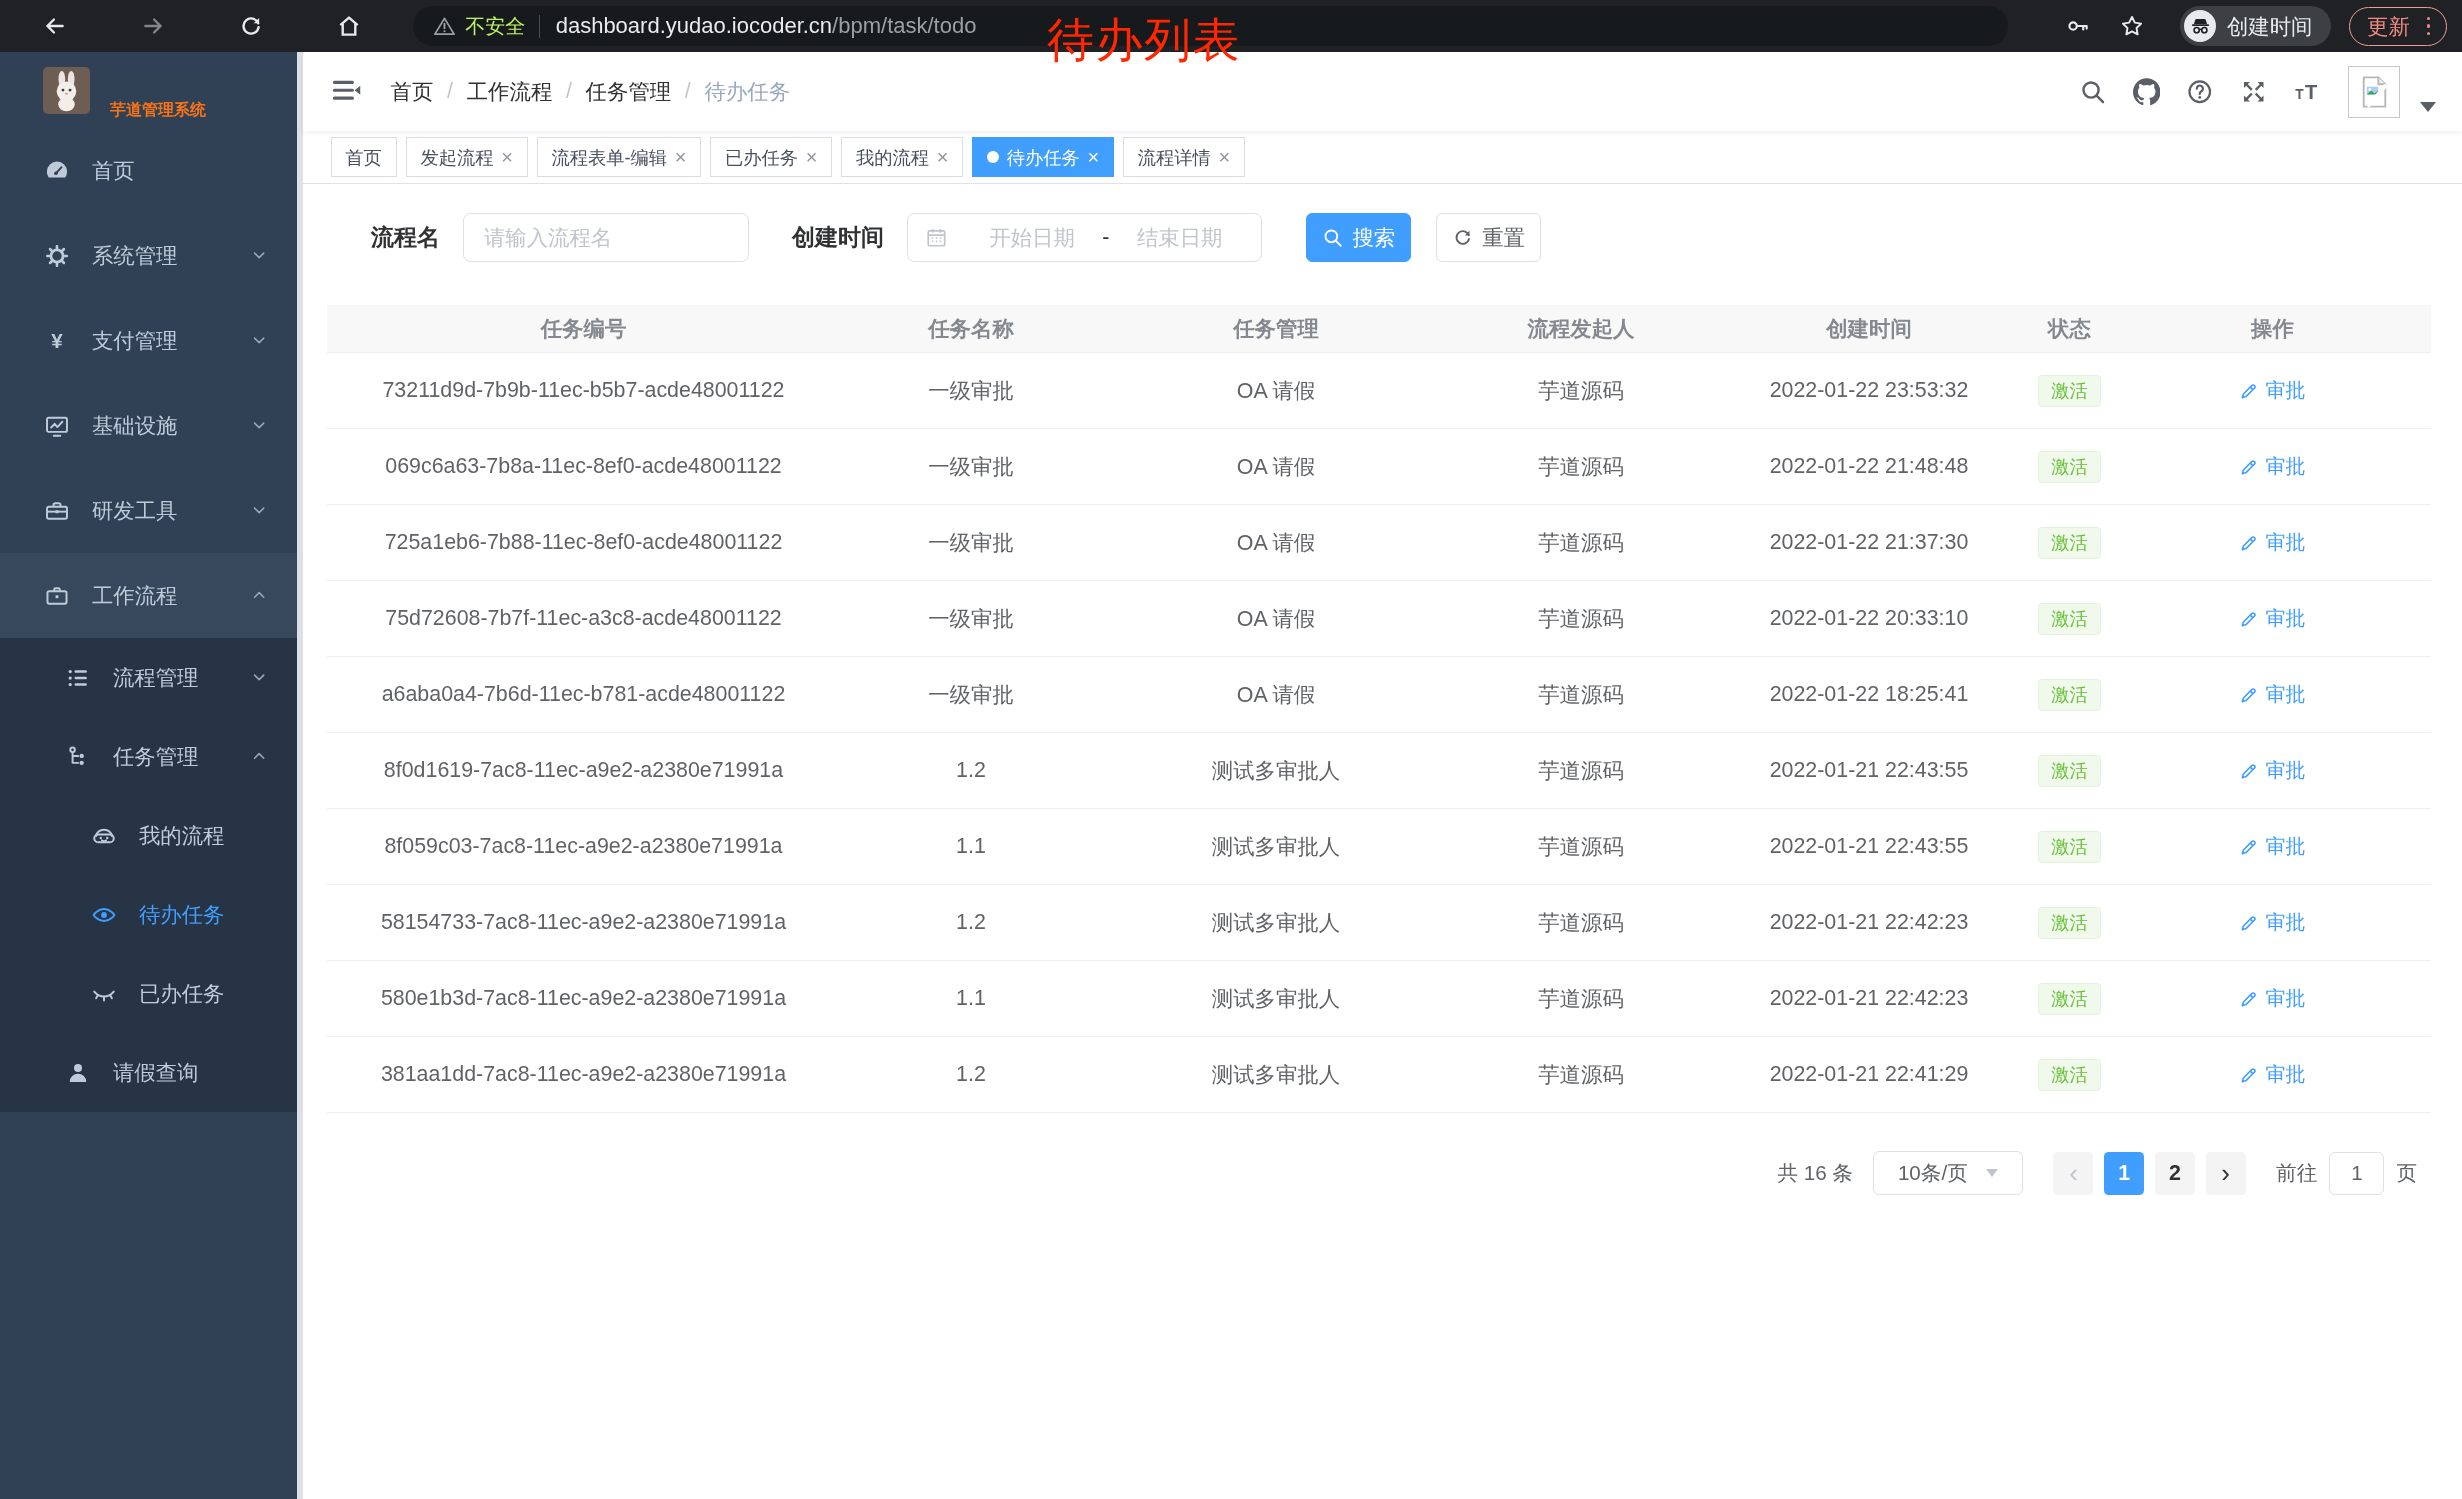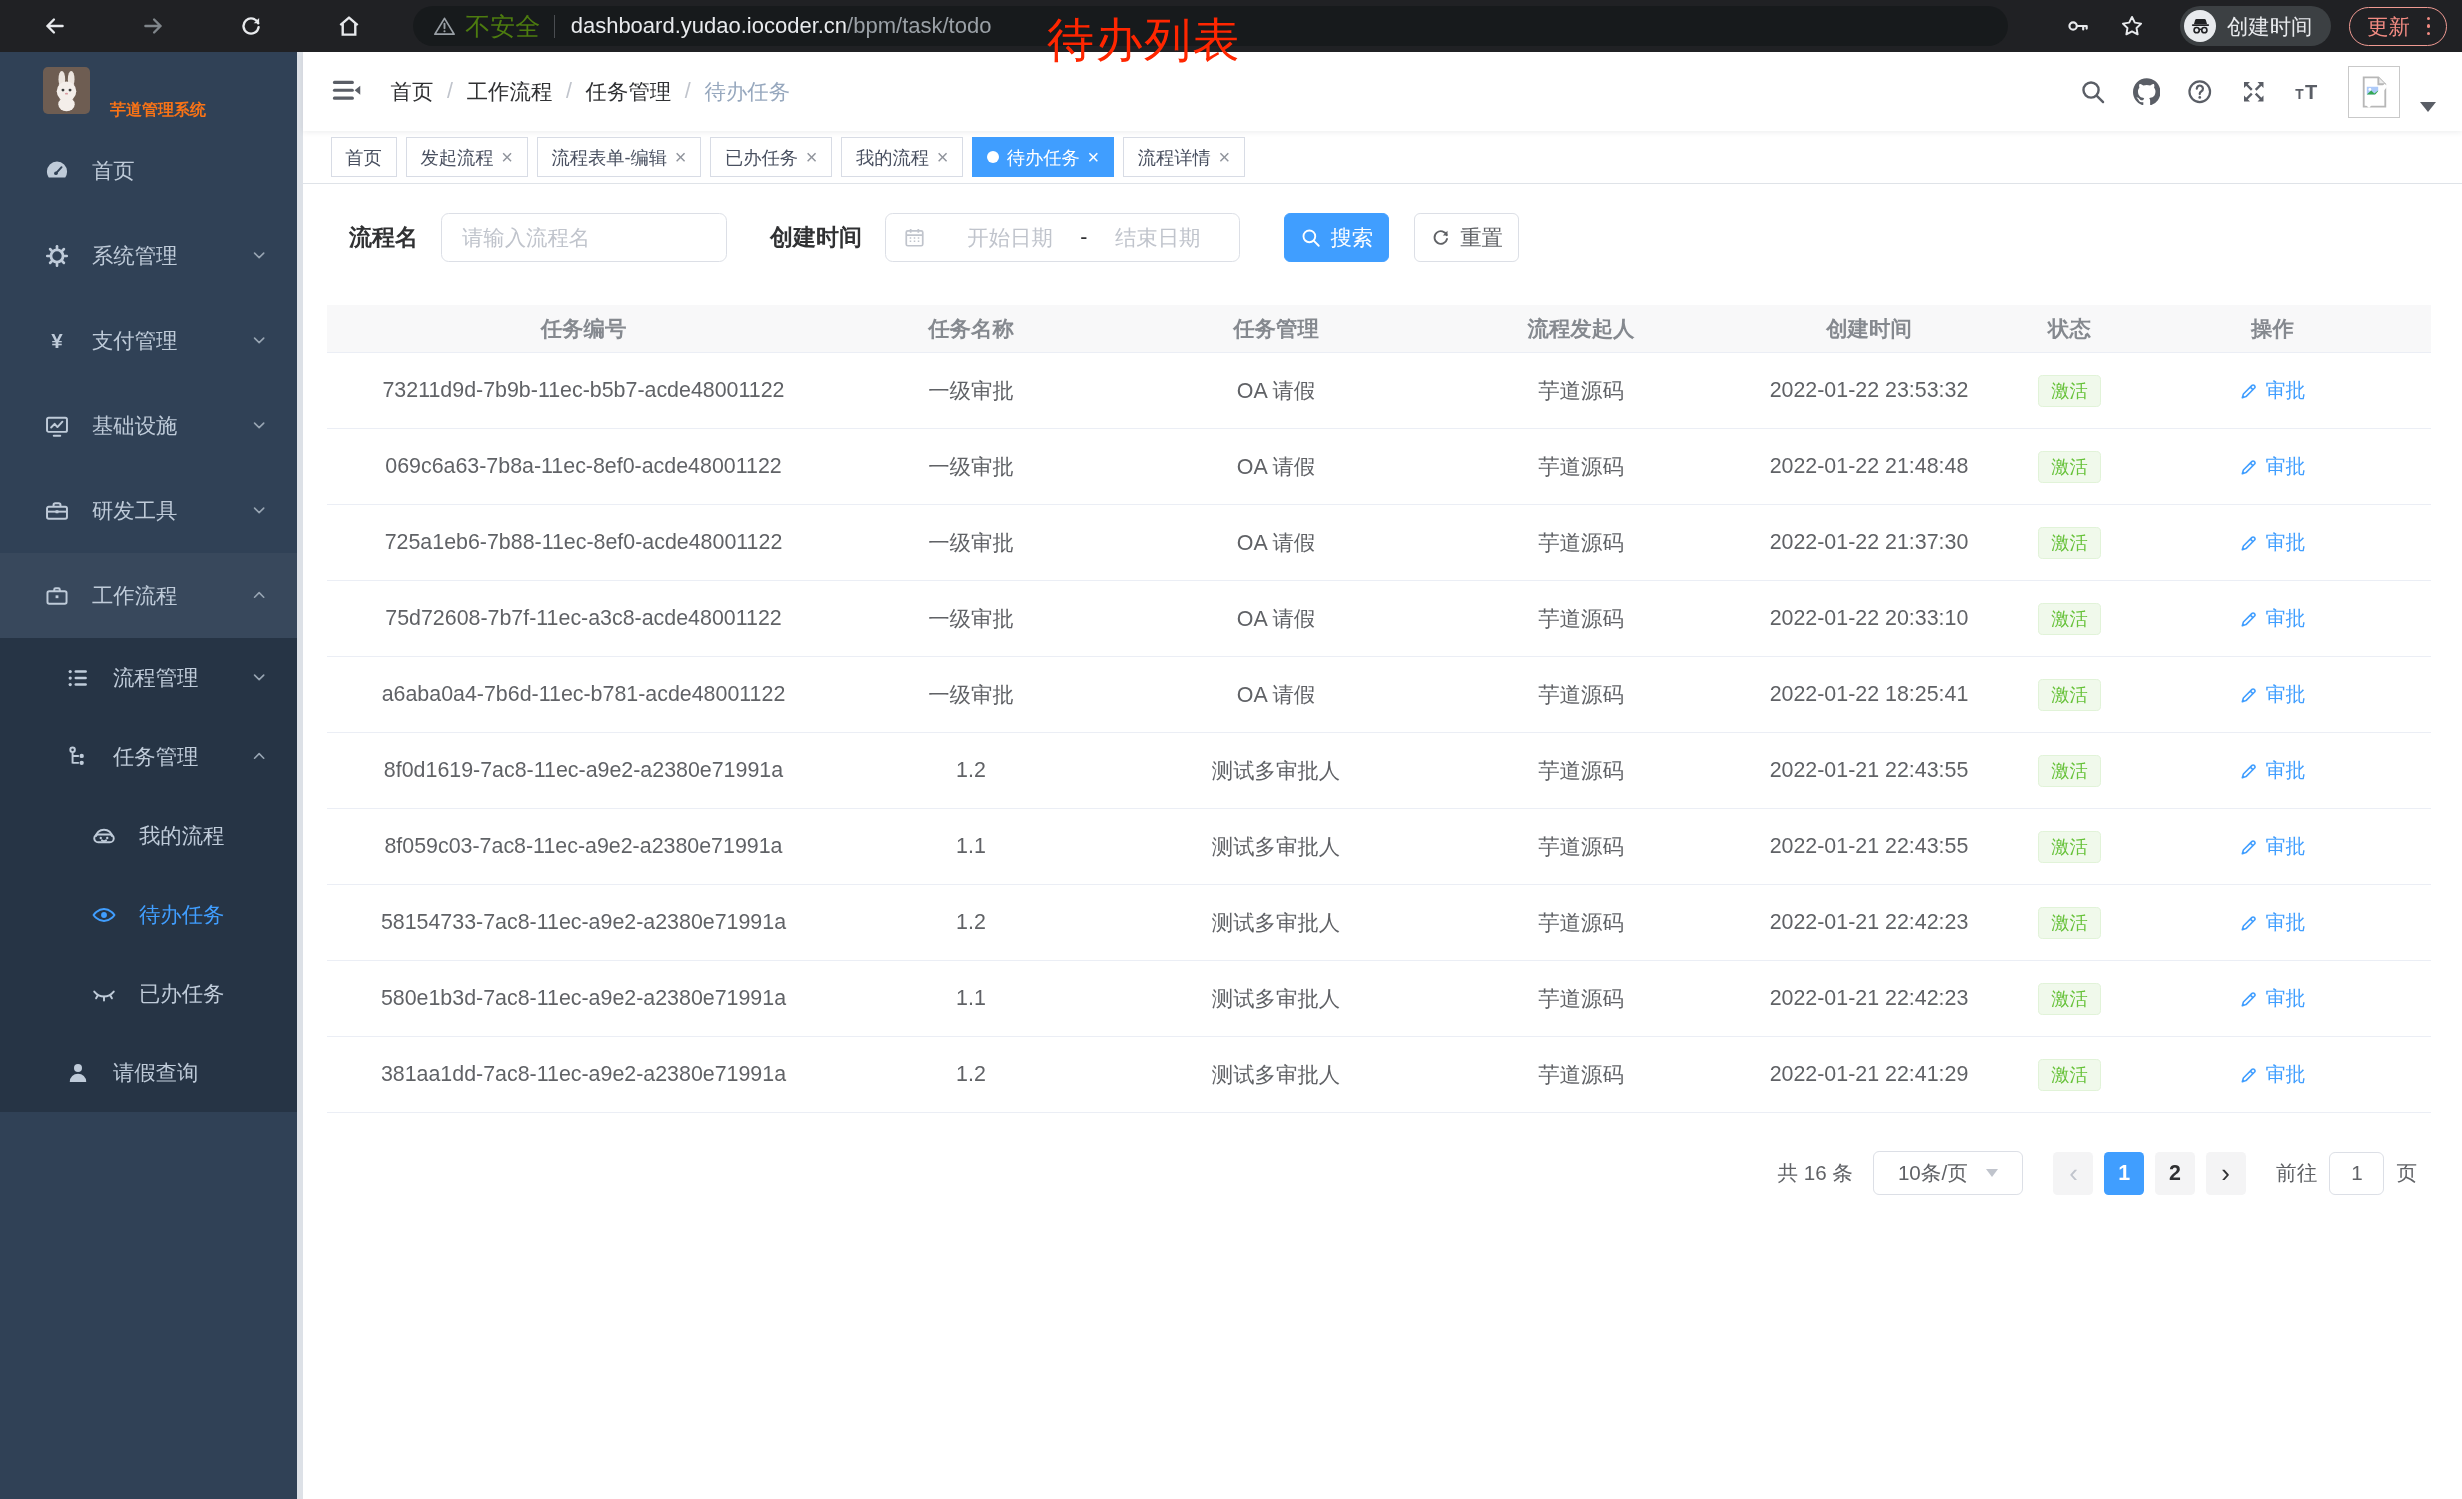--- a/index.html
+++ b/index.html
@@ -12,21 +12,21 @@
           display:flex;align-items:center;padding:0 0 0 37px;box-sizing:border-box;z-index:10;}
   .cicon{width:35px;height:35px;display:flex;align-items:center;justify-content:center;
          color:#e8eaed;flex:0 0 auto;}
   .cicon + .cicon{margin-left:63px;}
   .cicon svg{width:26px;height:26px;}
   .cicon.dim{color:#80868b;}
   .url-pill{flex:1;height:40px;margin:0 53px 0 47px;background:#171a1c;border-radius:20px;
             display:flex;align-items:center;padding:0 20px;box-sizing:border-box;min-width:0;}
   .warn-ic{color:#9aa0a6;width:23px;height:23px;margin-right:9.2px;}
   .warn-ic svg{width:23px;height:23px;}
-  .sec-label{color:#4d7c0f;font-size:25px;margin-right:13.7px;white-space:nowrap;}
+  .sec-label{color:#bef264;font-size:20px;margin-right:13.7px;white-space:nowrap;}
   .url-sep{width:1.5px;height:23px;background:#4a4d51;margin-right:15.3px;}
   .url-host{color:#e8eaed;font-size:22px;white-space:nowrap;}
   .url-path{color:#9aa0a6;font-size:22px;white-space:nowrap;}
   .chrome-right{display:flex;align-items:center;flex:0 0 auto;padding-right:15.3px;}
   .chrome-right .cicon + .cicon{margin-left:18.3px;}
   .incog-chip{display:flex;align-items:center;background:#3c4043;border-radius:20px;height:40px;
               padding:0 18.3px 0 4.6px;margin-left:30.5px;}
   .incog-circle{width:32px;height:32px;border-radius:50%;background:#e8eaed;display:flex;
                 align-items:center;justify-content:center;color:#202124;margin-right:10.7px;}
   .incog-circle svg{width:23px;height:23px;}
@@ -91,21 +91,21 @@
        color:#495060;font-size:18.3px;padding:0 13.7px;margin-right:9.2px;cursor:pointer;box-sizing:border-box;}
   .tab .dot{width:12.2px;height:12.2px;border-radius:50%;background:#fff;margin-right:7.6px;display:none;}
   .tab .x{margin-left:7.6px;font-size:20px;color:#90949c;line-height:1;}
   .tab.active{background:#409eff;border-color:#409eff;color:#fff;}
   .tab.active .dot{display:inline-block;}
   .tab.active .x{color:#fff;}
 
   
   .content{flex:1;padding:29px 30.5px 0 24.4px;box-sizing:border-box;}
   .filters{display:flex;align-items:center;margin-left:21.4px;}
-  .f-label{font-size:23px;font-weight:700;color:#303133;white-space:nowrap;}
+  .f-label{font-size:23px;font-weight:700;color:#303133;white-space:nowrap;margin-left:22px;}
   .f-label.time{margin-left:43px;}
   .f-input{width:286px;height:49px;border:1.5px solid #dcdfe6;border-radius:7.6px;margin-left:23px;
            display:flex;align-items:center;padding:0 20px;box-sizing:border-box;background:#fff;}
   .ph{color:#c0c4cc;font-size:21.4px;white-space:nowrap;}
   .f-date{width:355px;height:49px;border:1.5px solid #dcdfe6;border-radius:7.6px;margin-left:23px;
           display:flex;align-items:center;padding:0 17px;box-sizing:border-box;background:#fff;}
   .f-date .cal{width:23px;height:23px;color:#c0c4cc;margin-right:20px;}
   .f-date .cal svg{width:23px;height:23px;}
   .f-date .dph{flex:1;text-align:center;}
   .f-date .dash{color:#303133;font-size:21.4px;margin:0 6.1px;}

